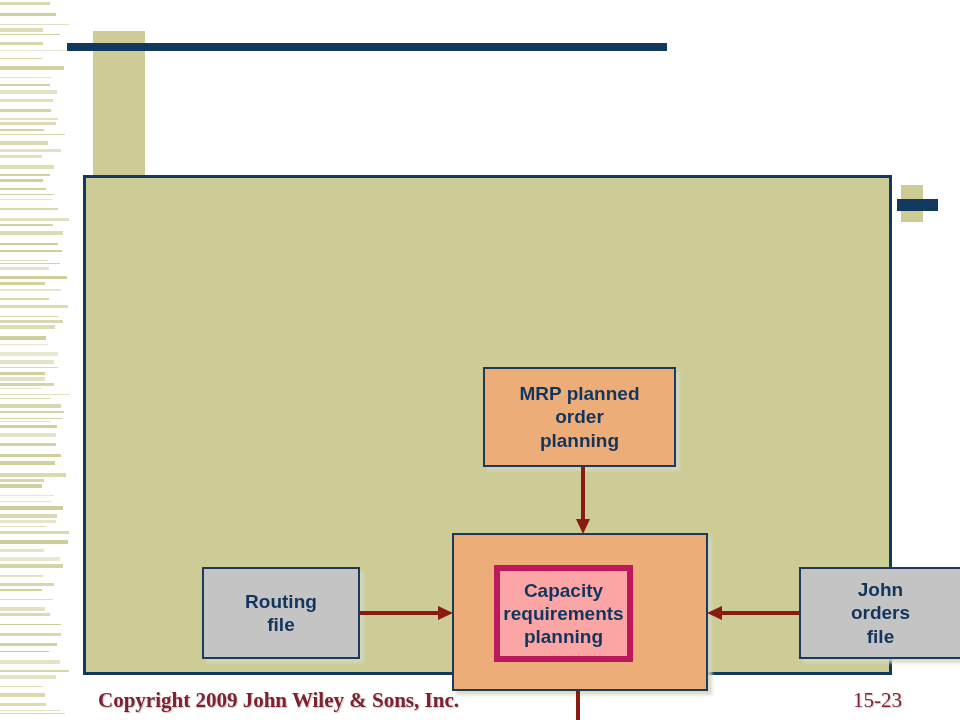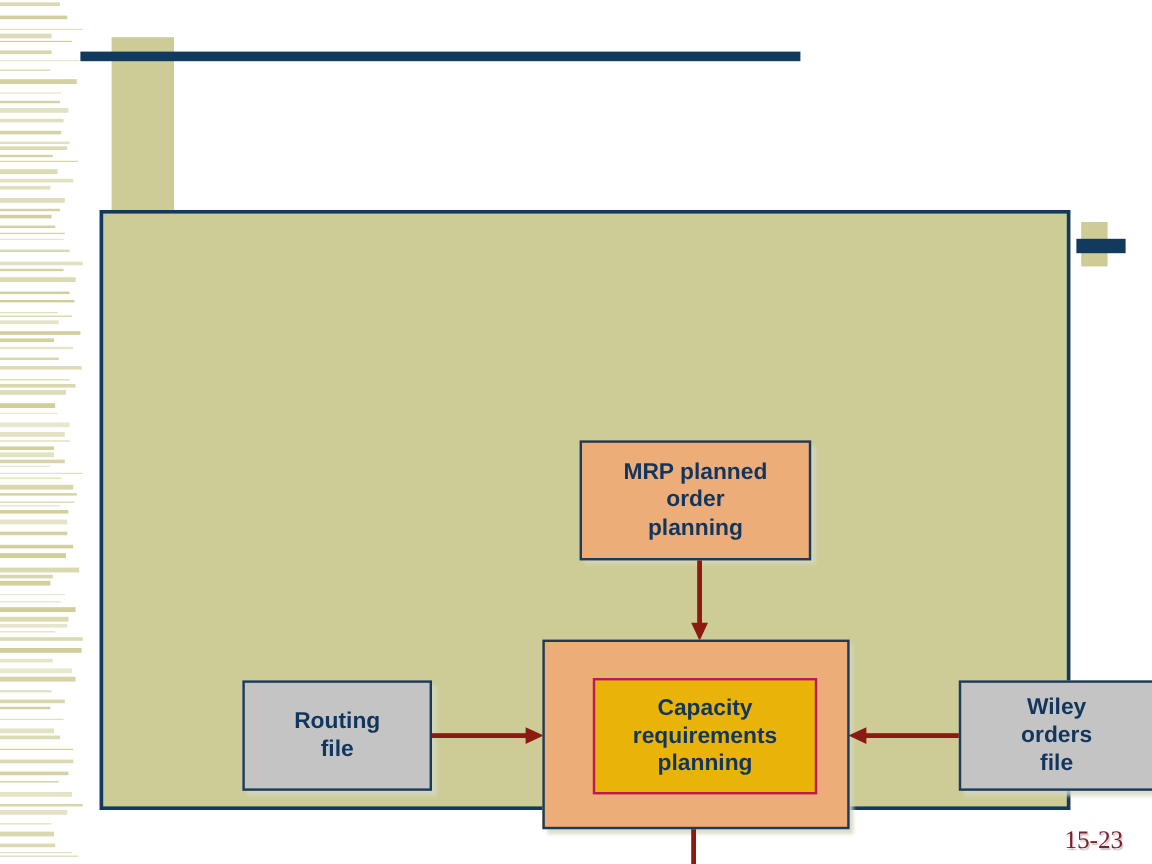--- a/index.html
+++ b/index.html
@@ -143,24 +143,24 @@
     top: 355px;
     width: 256px;
     height: 158px;
     background: #edad78;
     border: 2px solid #1b3a5c;
   }
   #node-crp-inner {
     position: absolute;
     left: 40px;
     top: 30px;
-    width: 187px;
+    width: 139px;
     height: 97px;
-    background: #eab308;
-    border: 2px solid #be185d;
+    background: #fca5a5;
+    border: 6px solid #be185d;
     box-sizing: border-box;
     display: flex;
     align-items: center;
     justify-content: center;
     box-shadow: none;
   }
 
   
   .arrow { position: absolute; }
   .arrow .shaft { position: absolute; background: #8b1a12; }
@@ -207,21 +207,21 @@
     top: 688px;
     font-family: "Liberation Serif", serif;
     font-size: 21px;
     font-weight: bold;
     color: #7c2230;
     text-shadow: 1px 1px 1px rgba(180,150,150,0.6);
     white-space: nowrap;
   }
   #footer-page-number {
     position: absolute;
-    left: 887px;
+    left: 853px;
     top: 688px;
     font-family: "Liberation Serif", serif;
     font-size: 21px;
     color: #7c2230;
     text-shadow: 1px 1px 1px rgba(180,150,150,0.6);
     white-space: nowrap;
   }
 </style>
 </head>
 <body>
@@ -371,28 +371,29 @@
       </div>
     </div>
 
     <div class="arrow" id="arrow-open-to-crp">
       <div class="shaft"></div>
       <div class="head"></div>
     </div>
 
     <div class="node" id="node-open-orders">
       <div class="label">
-        <span>Wiley</span><br>
+        <span>John</span><br>
         <span>orders</span><br>
         <span>file</span>
       </div>
     </div>
 
     <div class="arrow" id="arrow-crp-to-load">
       <div class="shaft"></div>
 
     </div>
 
   </div>
 
+  <div id="footer-copyright">Copyright 2009 John Wiley &amp; Sons, Inc.</div>
   <div id="footer-page-number">15-23</div>
 
 </div>
 
 </body></html>

